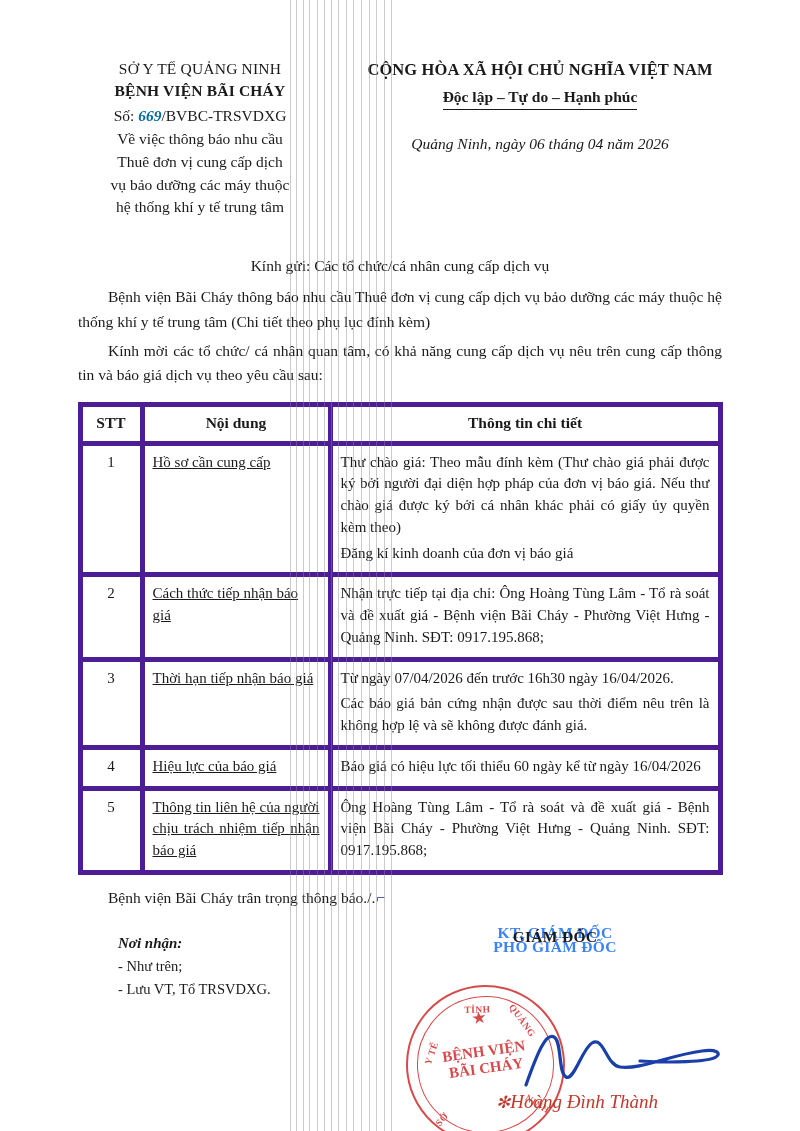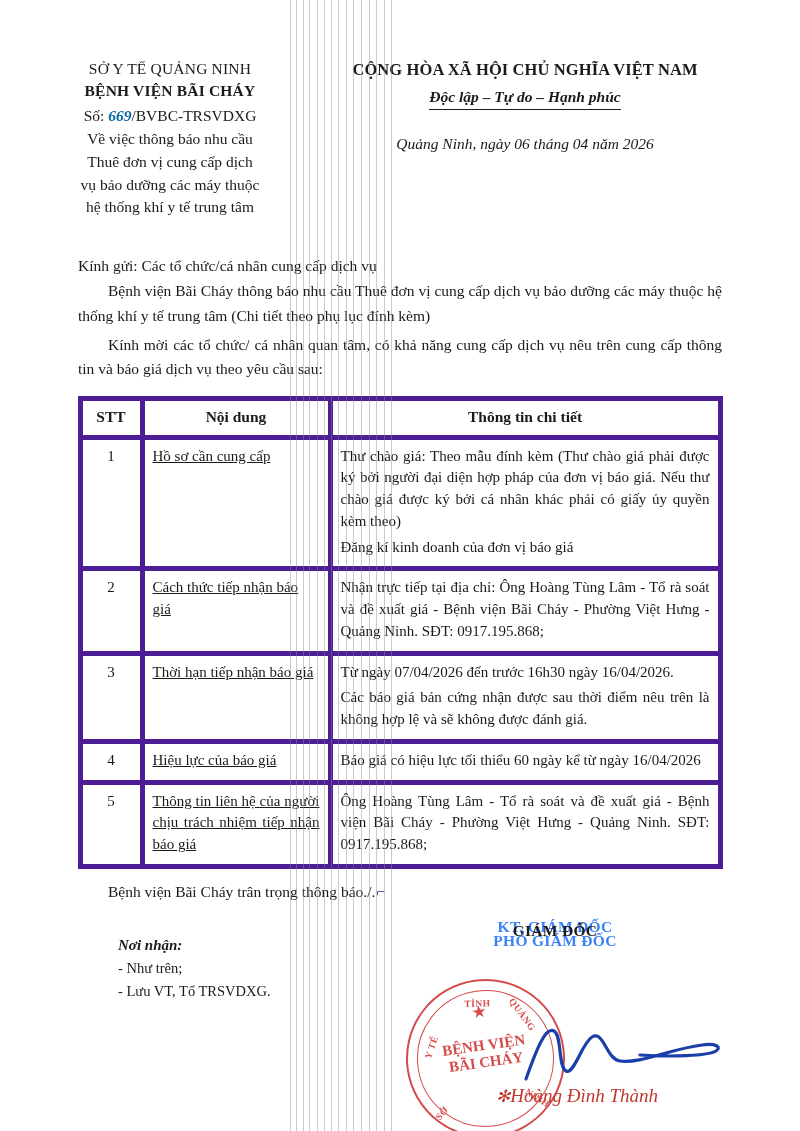--- a/index.html
+++ b/index.html
@@ -36,21 +36,21 @@
 
   .page {
     position: absolute;
     inset: 0;
     padding: 0;
   }
 
   
   .header {
     display: flex;
-    padding: 58px 60px 0 30px;
+    padding: 58px 60px 0 60px;
   }
   .header-left {
     width: 280px;
     text-align: center;
     font-size: 15.5px;
     line-height: 1.45;
   }
   .header-left .org {
     letter-spacing: .2px;
   }
@@ -83,37 +83,38 @@
     font-size: 16.5px;
     letter-spacing: .1px;
   }
   .header-right .motto {
     font-weight: bold;
     font-size: 15.5px;
     display: inline-block;
     border-bottom: 1.3px solid #1a1a1a;
     padding-bottom: 1px;
     margin-top: 2px;
-    font-style: italic;
   }
   .header-right .place-date {
     margin-top: 22px;
     font-style: italic;
     font-size: 15.5px;
   }
 
   
   .body-text {
     padding: 0 78px 0 78px;
     margin-top: 36px;
     font-size: 15.5px;
     line-height: 1.6;
     text-align: justify;
   }
   .recipient {
+    text-align: center;
+    margin-bottom: 6px;
   }
   .para {
     text-indent: 30px;
     margin-bottom: 4px;
   }
 
   
   table.main {
     border-collapse: collapse;
     width: 640px;
@@ -164,21 +165,21 @@
 
   
   .sign-area {
     position: relative;
     margin-top: 16px;
     height: 230px;
   }
   .noi-nhan {
     position: absolute;
     left: 118px;
-    top: 16px;
+    top: 8px;
     font-size: 14.5px;
     line-height: 1.6;
   }
   .noi-nhan .title {
     font-weight: bold;
     font-style: italic;
     font-size: 15px;
   }
   .signer {
     position: absolute;

